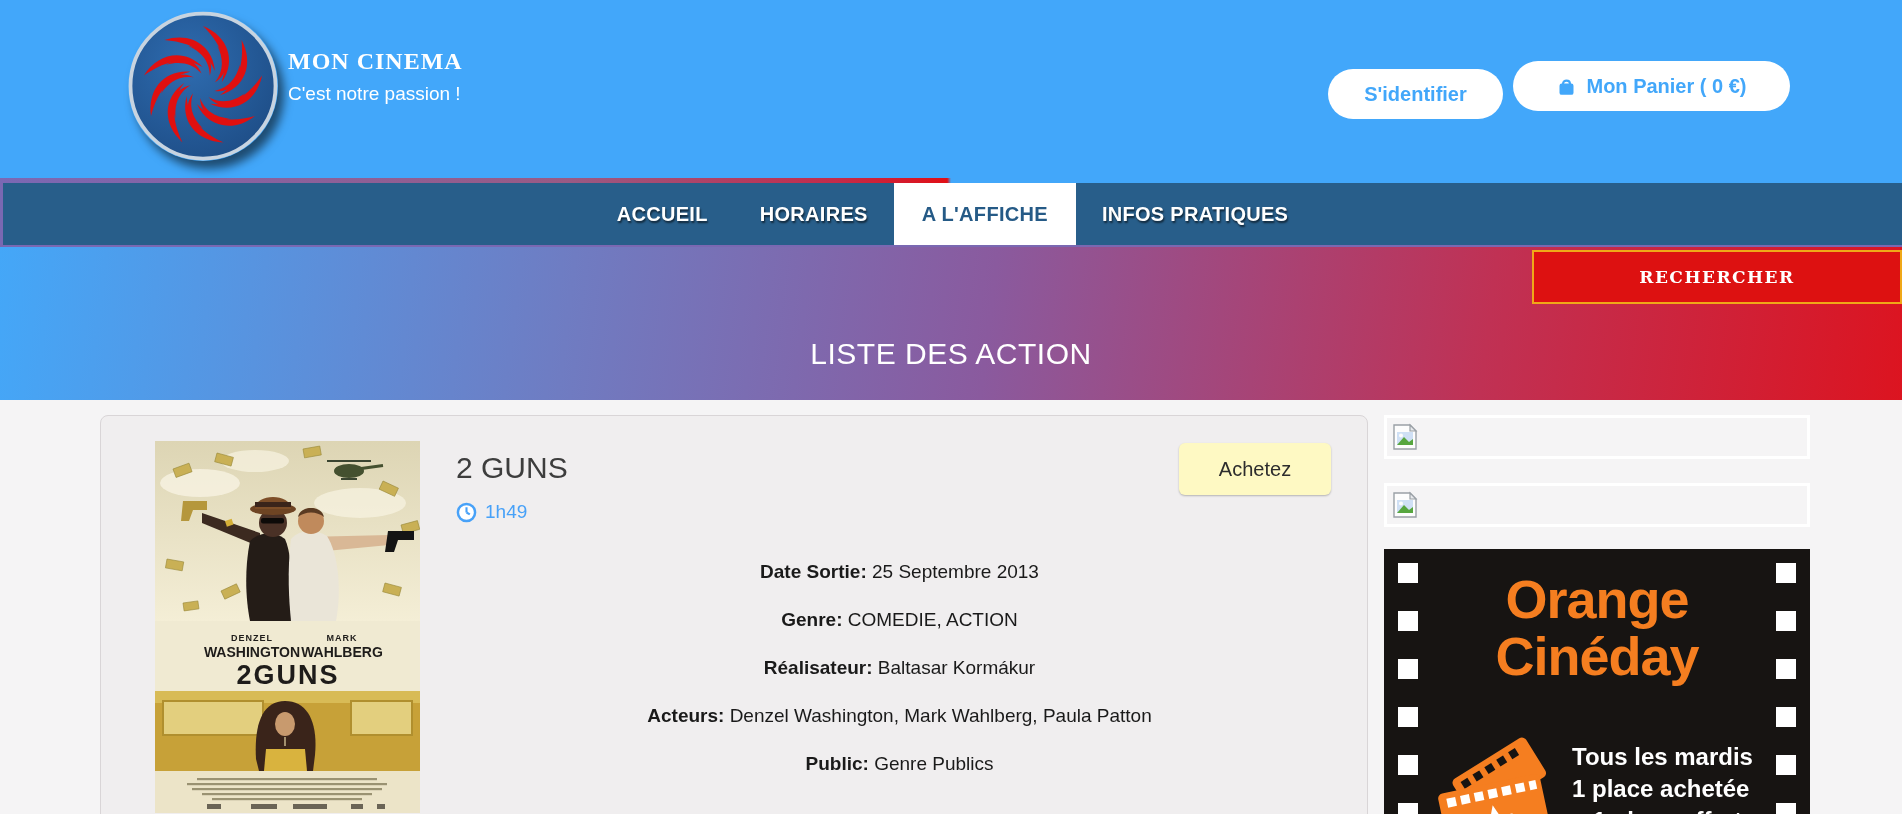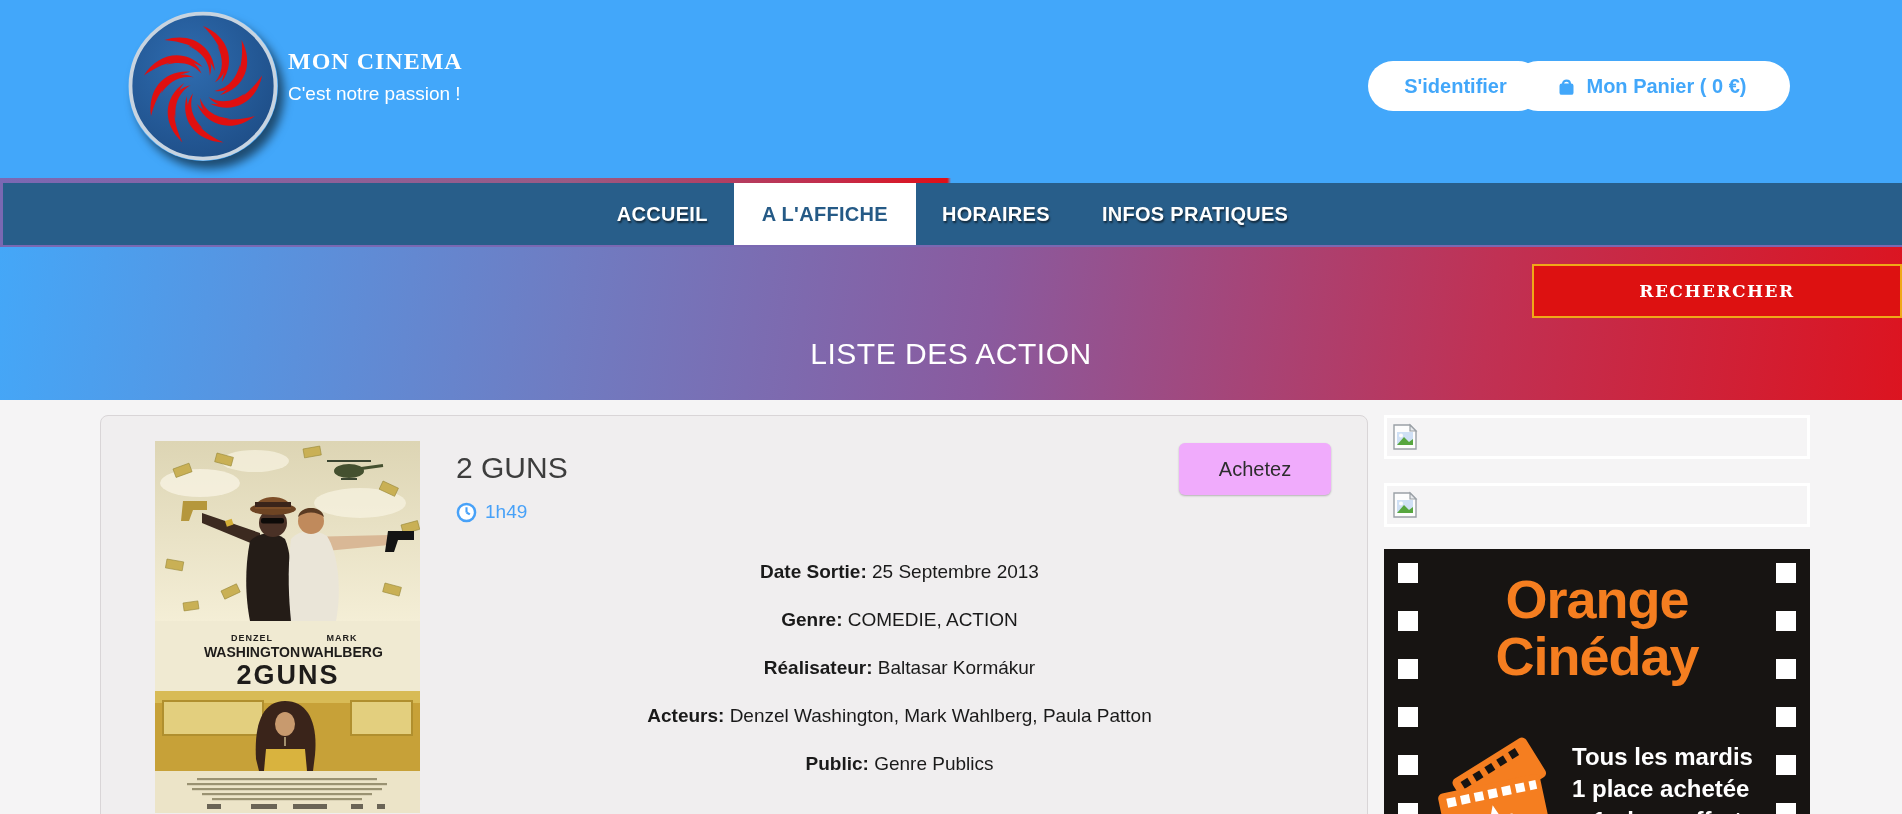--- a/index.html
+++ b/index.html
@@ -10,53 +10,53 @@
   .header { height:178px; background:#42a7fa; position:relative; }
   .logo { position:absolute; left:128px; top:11px; width:150px; height:150px; border-radius:50%;
           box-shadow:6px 8px 10px rgba(0,0,0,0.55); }
   .logo svg { display:block; }
   .brand { position:absolute; left:288px; top:48px; color:#fff; }
   .brand-title { font-family:Liberation Serif, serif; font-weight:bold; font-size:24px; letter-spacing:1px; }
   .brand-tagline { font-size:19px; margin-top:8px; }
   .hdr-btn { position:absolute; top:61px; height:50px; border-radius:25px; background:#fff; border:none;
              color:#42a7fa; font-weight:bold; font-size:20px; display:flex; align-items:center;
              justify-content:center; cursor:pointer; font-family:"Liberation Sans",sans-serif; }
-  .btn-signin { left:1368px; width:175px; }
+  .btn-signin { left:1328px; width:175px;margin-top:8px; }
   .btn-cart { left:1513px; width:277px; gap:9px; }
 
   
   .nav-strip { height:5px;
     background:linear-gradient(90deg,#7b68b4 0%,#9a5a84 30%,#c42b4a 44%,#e10f16 49.8%,#42a7fa 50%); }
   .navbar { height:64px; background:#285e8a; border-left:3px solid #7a68b2; border-bottom:2px solid #7a68b2;
             display:flex; justify-content:center; }
   .nav-item { height:100%; display:flex; align-items:center; padding:0 26px; color:#fff;
               font-size:20px; font-weight:bold; letter-spacing:0.3px; cursor:pointer;
               text-shadow:1px 2px 2px rgba(0,0,0,0.6); }
   .nav-item.active { background:#fff; color:#255a86; text-shadow:none; padding:0 28px; }
 
   
   .hero { height:153px; background:linear-gradient(97deg,#44a7f8 0%,#6f7cc2 30%,#8a5a9e 52%,#c03154 78%,#dc1420 100%); }
   .search-row { position:relative; height:61px; }
   .search-input { position:absolute; left:6px; top:4px; width:1516px; height:53px; border:none;
                   border-radius:7px; background:#fff; font-size:20px; padding:0 24px; color:#333;
                   font-family:"Liberation Sans",sans-serif; outline:none; }
-  .search-btn { position:absolute; right:0; top:17px; width:370px; height:54px; background:#dd1111;
+  .search-btn { position:absolute; right:0; top:3px; width:370px; height:54px; background:#dd1111;
                 border:2px solid #f0a818; color:#fff; font-family:"DejaVu Serif", serif; font-weight:bold;
                 font-size:17px; letter-spacing:1.5px; cursor:pointer; }
   .banner { height:92px; display:flex; align-items:center; justify-content:center; }
   .banner-title { color:#fff; font-size:30px; letter-spacing:0.5px; font-weight:400; }
 
   
   .main { display:flex; padding:15px 0 0 100px; }
   .film-card { width:1268px; min-height:430px; background:#f0eeef; border:1px solid #d9d5d7;
                border-radius:8px; padding:25px 24px; display:flex; }
   .poster { margin-left:30px; width:265px; height:372px; flex:none; }
   .film-info { flex:1; margin-left:36px; position:relative; }
   .film-title { font-size:30px; color:#3d3d3d; margin-top:10px; }
-  .buy-btn { position:absolute; top:2px; right:12px; width:152px; height:52px; background:#f0abfc;
+  .buy-btn { position:absolute; top:2px; right:12px; width:152px; height:52px; background:#fef9c3;
              border:none; border-radius:6px; font-size:20px; color:#2d2d2d; cursor:pointer;
              box-shadow:0 1px 2px rgba(0,0,0,0.25); font-family:"Liberation Sans",sans-serif; }
   .time-row { margin-top:16px; display:flex; align-items:center; gap:8px; color:#47a1f8; font-size:19px; }
   .details { margin-top:38px;text-align:center; }
   .detail-row { margin-bottom:26px; font-size:19px; color:#1a1a1a; }
   .detail-row b { font-weight:bold; }
 
   
   .sidebar { width:426px; margin-left:16px; }
   .ad-box { height:44px; border:3px solid #fff; display:flex; align-items:center; padding-left:5px;
@@ -120,22 +120,22 @@
       <path d="M8,9 C8,4 16,4 16,9" fill="none" stroke="#42a7fa" stroke-width="2.4"></path>
       <rect x="4" y="8.5" width="16" height="13" rx="2.5" fill="#42a7fa"></rect>
     </svg>
     <span>Mon Panier ( 0 €)</span>
   </button>
 </div>
 
 <div class="nav-strip"></div>
 <div class="navbar">
   <div class="nav-item">ACCUEIL</div>
+  <div class="nav-item">HORAIRES</div>
   <div class="nav-item active">A L'AFFICHE</div>
-  <div class="nav-item">HORAIRES</div>
   <div class="nav-item">INFOS PRATIQUES</div>
 </div>
 
 <div class="hero">
   <div class="search-row">
     <button class="search-btn">RECHERCHER</button>
   </div>
   <div class="banner">
     <div class="banner-title">LISTE DES ACTION</div>
   </div>

